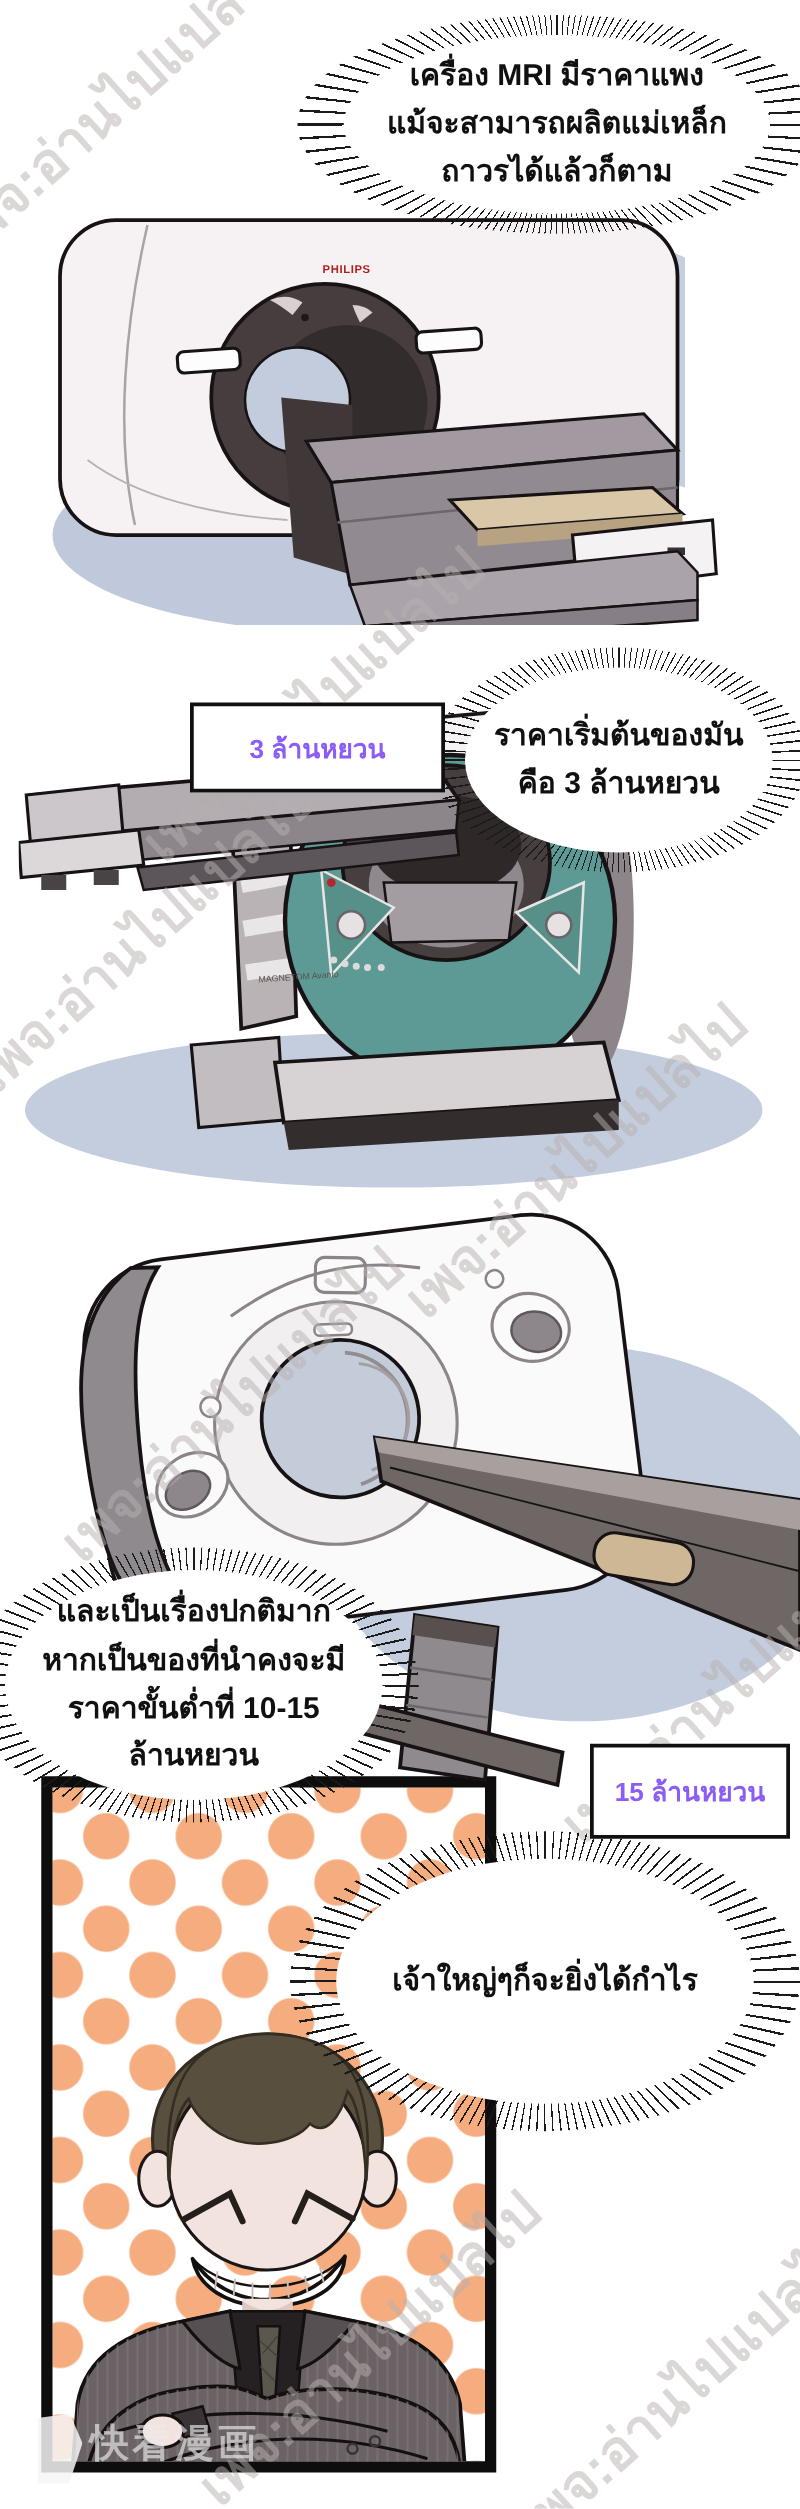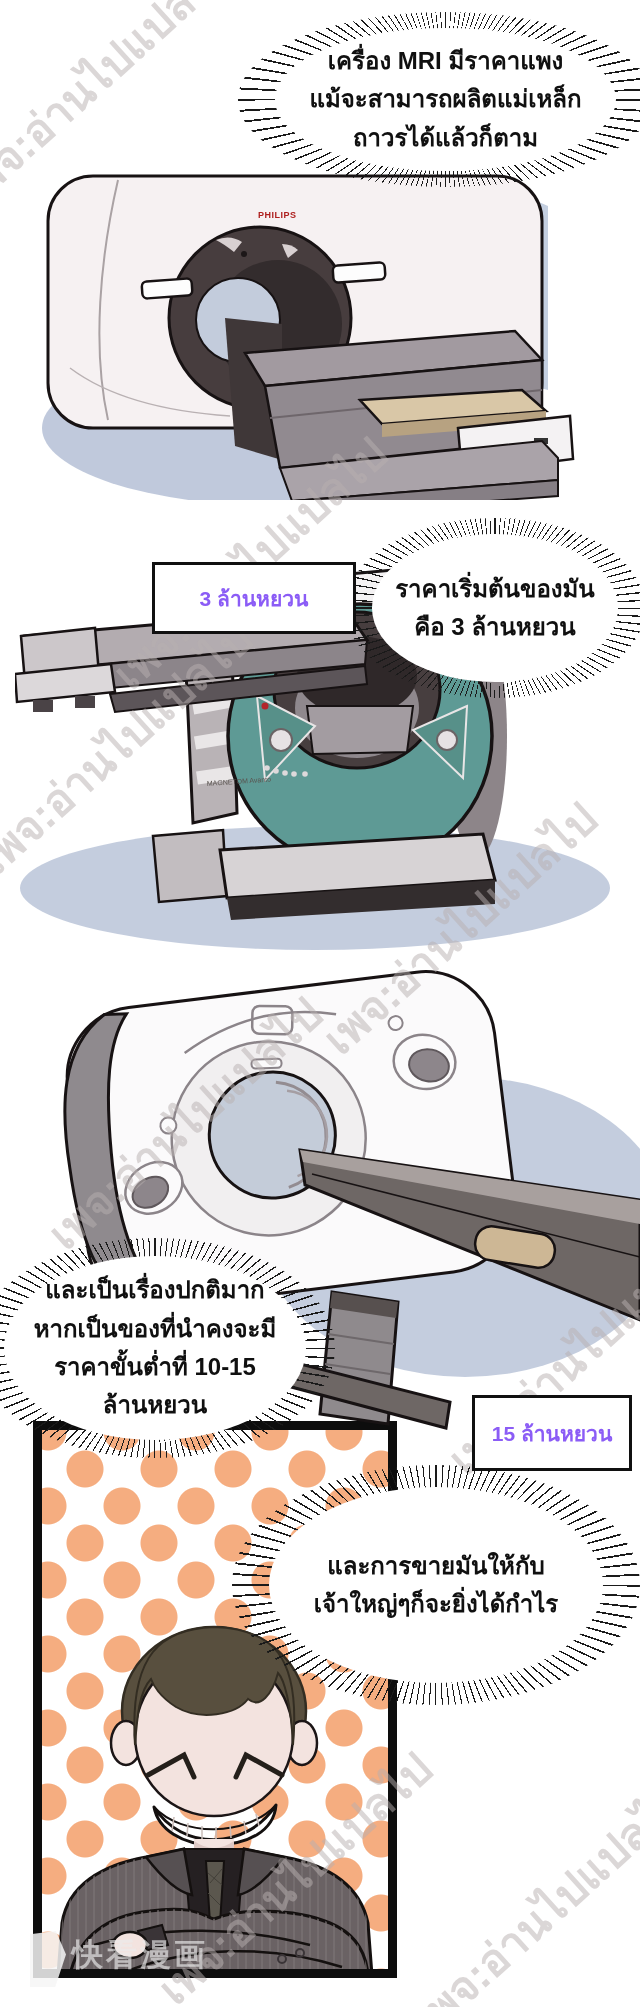--- a/index.html
+++ b/index.html
@@ -267,21 +267,20 @@
     <div class="btxt">
       <div>และเป็นเรื่องปกติมาก</div>
       <div>หากเป็นของที่นำคงจะมี</div>
       <div>ราคาขั้นต่ำที่ 10-15</div>
       <div>ล้านหยวน</div>
     </div>
   </div>
 
   <div class="burst" id="bubble4" style="left:232px;top:1465px;width:408px;height:240px;">
     <div class="btxt">
-      <div>และการขายมันให้กับ</div>
       <div>เจ้าใหญ่ๆก็จะยิ่งได้กำไร</div>
     </div>
   </div>
 
   <div class="price-label" style="left:152px;top:524px;width:204px;height:72px;">3 ล้านหยวน</div>
   <div class="price-label" style="left:472px;top:1357px;width:160px;height:76px;">15 ล้านหยวน</div>
 
   <div class="kk-mark"></div>
   <div class="kk-text">快看漫画</div>
 

